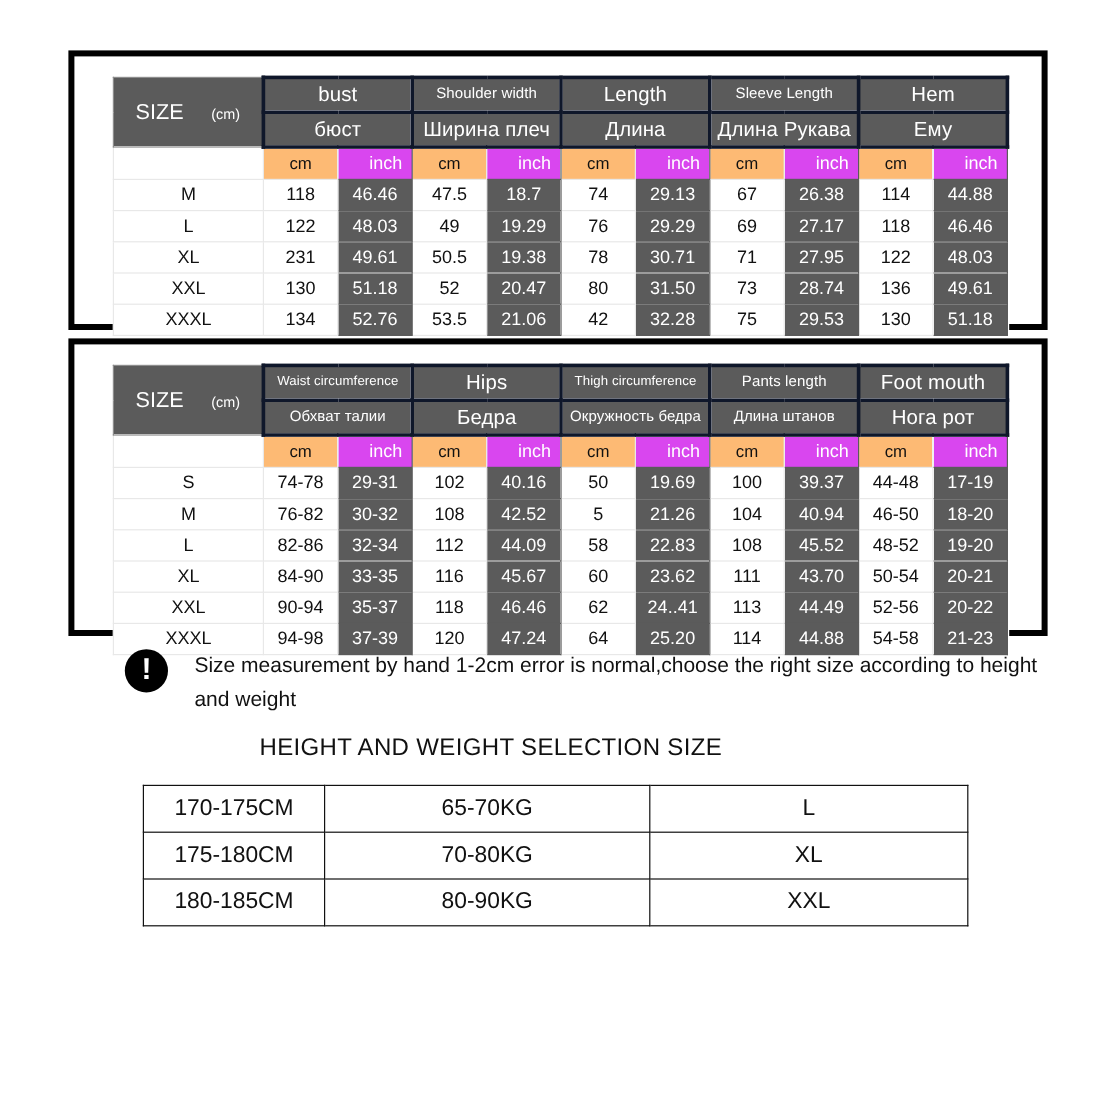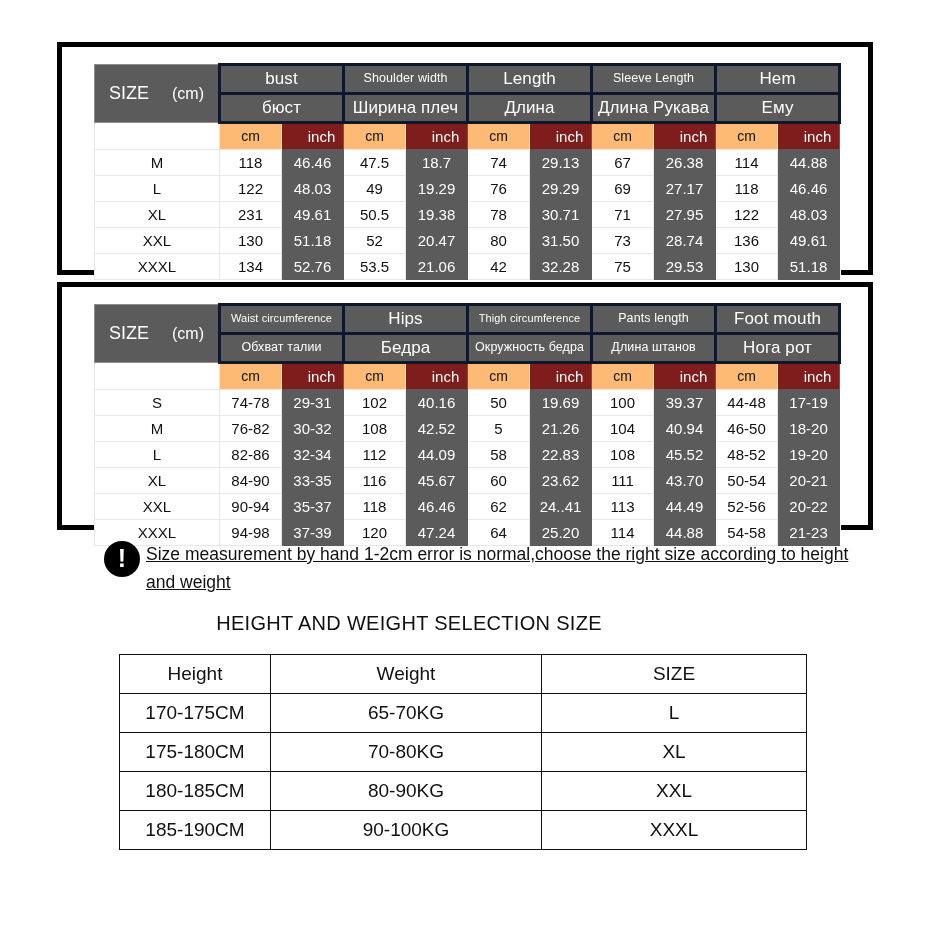--- a/index.html
+++ b/index.html
@@ -66,30 +66,30 @@
   table.mtable td.hdr.small  { font-size: 12.5px; margin-top: 48px; }
   table.mtable td.hdr.xsmall { font-size: 11px; }
 
   
   table.mtable td.sizehdr {
     background: #5b5b5b;
     color: #ffffff;
     border: 1px solid #8d8d8d;
     font-size: 18px;
   }
-  table.mtable td.sizehdr .unit { font-size: 16px; padding-left: 18px; }
+  table.mtable td.sizehdr .unit { font-size: 12px; padding-left: 18px; }
 
   
   table.mtable td.unit-cm {
     background: #fdba74;
     color: #111111;
     font-size: 14px;
   }
   table.mtable td.unit-inch {
-    background: #7f1d1d;
+    background: #d946ef;
     color: #ffffff;
     font-size: 15px;
     border: 1px solid #5b5b5b;
     padding-left: 18px;
   }
 
   
   table.mtable td.inch {
     background: #5b5b5b;
     color: #ffffff;
@@ -115,26 +115,25 @@
     color: #ffffff;
     font-size: 25px;
     font-weight: bold;
     line-height: 34px;
     text-align: center;
     flex: 0 0 auto;
     margin-top: 1px;
     font-family: "Liberation Sans", sans-serif;
   }
   #note-text {
-    margin-left: 6px;
+    margin-left: 22px;
     font-size: 17.5px;
     line-height: 1.62;
     color: #111111;
     max-width: 710px;
-    text-decoration: underline;
   }
 
   
   #sel-title {
     position: absolute;
     left: 0;
     top: 612px;
     width: 818px;
     text-align: center;
     font-size: 20px;
@@ -408,39 +407,29 @@
 
 <div id="note">
   <div id="note-icon">!</div>
   <div id="note-text">Size measurement by hand 1-2cm error is normal,choose the right size according to height and weight</div>
 </div>
 
 <div id="sel-title">HEIGHT AND WEIGHT SELECTION SIZE</div>
 
 <table id="hw-table">
   <tbody id="hw-body">
-      <tr>
-        <td class="c0">Height</td>
-        <td class="c1">Weight</td>
-        <td class="c2">SIZE</td>
-      </tr>
       <tr>
         <td class="c0">170-175CM</td>
         <td class="c1">65-70KG</td>
         <td class="c2">L</td>
       </tr>
       <tr>
         <td class="c0">175-180CM</td>
         <td class="c1">70-80KG</td>
         <td class="c2">XL</td>
       </tr>
       <tr>
         <td class="c0">180-185CM</td>
         <td class="c1">80-90KG</td>
         <td class="c2">XXL</td>
       </tr>
-      <tr>
-        <td class="c0">185-190CM</td>
-        <td class="c1">90-100KG</td>
-        <td class="c2">XXXL</td>
-      </tr>
     </tbody>
 </table>
 
 </body></html>

